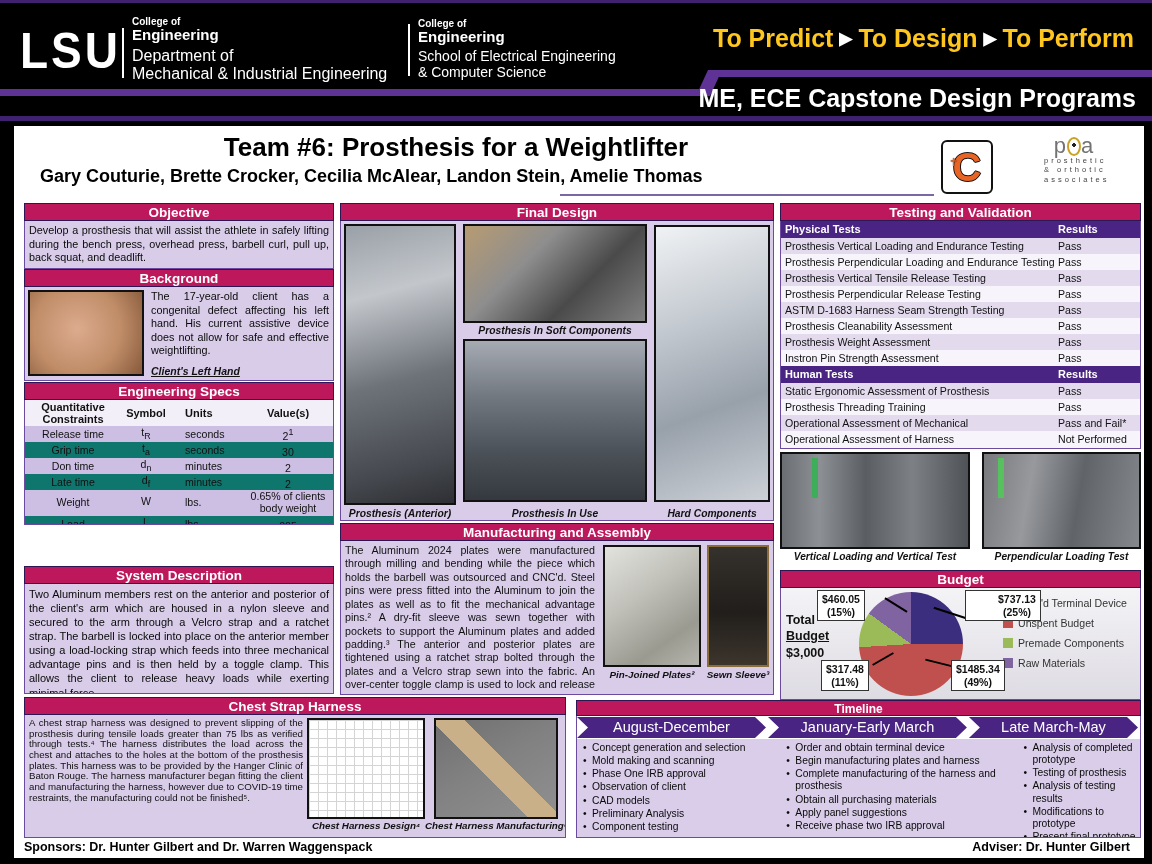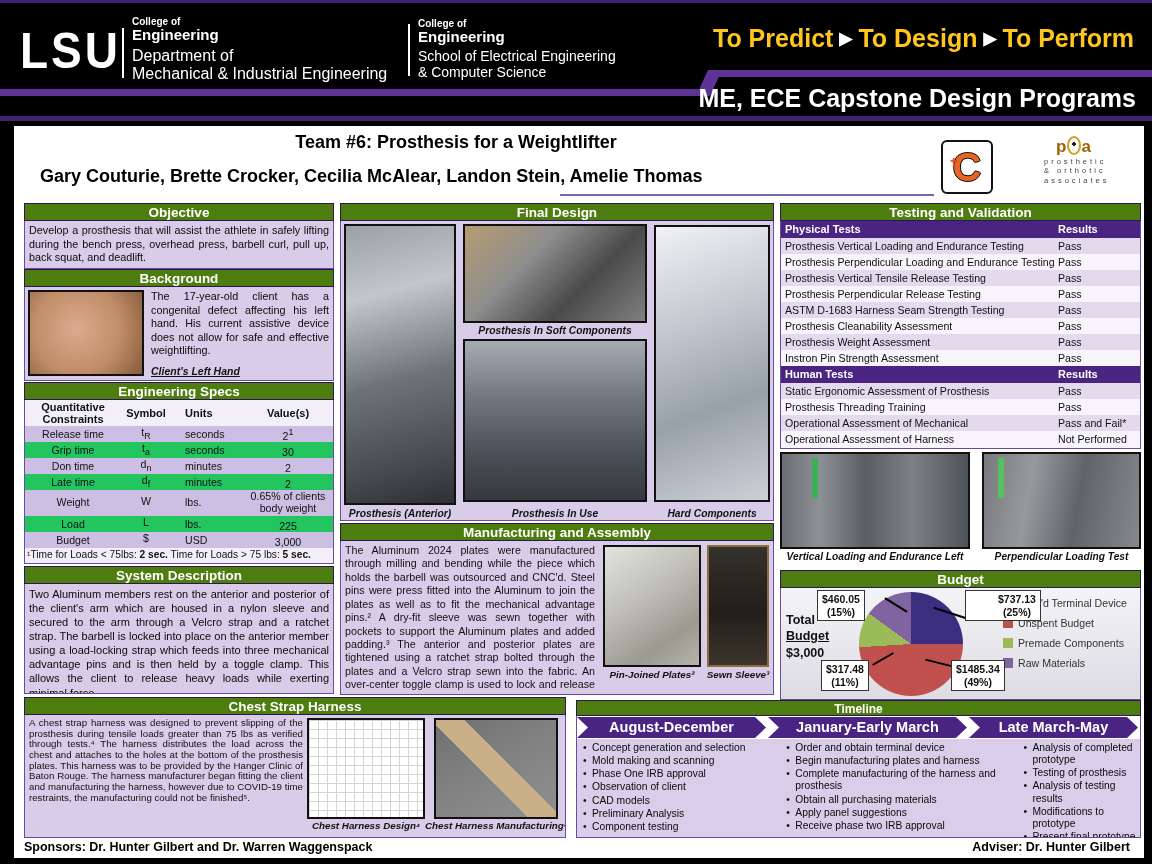--- a/index.html
+++ b/index.html
@@ -26,57 +26,57 @@
   .blk-ece .hdr-l1, .blk-ece .hdr-l2 { font-size:14px; }
   .motto { right:18px; top:24px; font-size:25px; font-weight:bold; color:#FFC61E; white-space:nowrap; }
   .motto .arr { color:#fff; font-size:17px; padding:0 6px; vertical-align:3px; }
   .stripe-right { left:716px; top:70px; width:436px; height:7px; background:#5F3395; }
   .stripe-left  { left:0; top:89px; width:710px; height:7px; background:#5F3395; }
   .stripe-join  { left:696px; top:70px; width:26px; height:26px; }
   .program { right:16px; top:84px; font-size:25px; font-weight:bold; color:#fff; white-space:nowrap; }
 
   
   .poster { left:14px; top:126px; width:1130px; height:732px; background:#fff; }
-  .title { left:100px; top:132px; width:712px; text-align:center; font-size:18px; font-weight:bold; color:#000; }
+  .title { left:100px; top:132px; width:712px; text-align:center; font-size:26px; font-weight:bold; color:#000; }
   .authors { left:40px; top:166px; width:832px; text-align:left; font-size:18px; font-weight:bold; color:#000; }
   .title-rule { left:560px; top:194px; width:374px; height:2px; background:#7A68A6; }
 
   
   .logo-c { left:941px; top:140px; width:52px; height:54px; background:#fff; border:2px solid #111; border-radius:6px; text-align:center; position:absolute; }
   .logo-c .c { font-size:40px; font-weight:900; color:#E86424; line-height:50px; text-shadow:-1px 0 #111,1px 0 #111,0 -1px #111,0 1px #111; }
   .logo-c .cross { position:absolute; left:6px; top:14px; font-size:11px; color:#E86424; text-shadow:0 0 1px #111; }
   .logo-poa { left:1030px; top:136px; width:88px; height:60px; background:#fff; text-align:center; position:absolute; }
-  .poa-top { font-size:17px; font-weight:bold; color:#a16207; line-height:20px; letter-spacing:1px; }
+  .poa-top { font-size:22px; font-weight:normal; color:#737373; line-height:20px; letter-spacing:1px; }
   .poa-oval { display:inline-block; width:14px; height:19px; border:2px solid #C9A227; border-radius:50%; vertical-align:-3px; background:radial-gradient(circle at 50% 40%, #222 18%, transparent 20%); }
   .poa-line { font-size:7.5px; letter-spacing:3px; color:#444; line-height:1.25; text-align:left; padding-left:14px; }
   .poa-script { font-size:8.5px; color:#C9A227; font-style:italic; text-align:left; padding-left:18px; font-family:"Liberation Serif", serif;margin-top:24px; }
 
   
   .sec { position:absolute; display:flex; flex-direction:column; }
-  .sec-h { background:#4d7c0f; color:#fff; font-weight:bold; text-align:center; font-size:13.5px; height:18px; line-height:18px; border:1px solid #2E1655; flex:none; }
+  .sec-h { background:#be185d; color:#fff; font-weight:bold; text-align:center; font-size:13.5px; height:18px; line-height:18px; border:1px solid #2E1655; flex:none; }
   .sec-b { background:#D8CCE9; border:1.5px solid #6A4BA0; border-top:none; flex:1; font-size:10.8px; overflow:hidden; position:relative; }
   .jtext { text-align:justify; line-height:1.26; padding:3px 4px; color:#0a0a0a; }
 
   
   .sec-objective { left:24px; top:203px; width:310px; height:66px; }
   .sec-background{ left:24px; top:269px; width:310px; height:112px; }
   .bg-row { display:flex; height:100%; }
   .ph-frame { border:2px solid #111; flex:none; }
   .ph-hand { width:116px; height:86px; margin:3px; background:radial-gradient(circle at 42% 45%, #dcab8e, #c08d68 55%, #8d5f40 95%); }
   .bg-textcol { flex:1; padding:2px 4px; display:flex; flex-direction:column; }
   .bg-caption { font-style:italic; font-weight:bold; text-decoration:underline; font-size:10.5px; margin-top:6px; }
 
-  .sec-specs { left:24px; top:382px; width:310px; height:182px; }
+  .sec-specs { left:24px; top:382px; width:310px; height:143px; }
   .sec-specs .sec-b { background:#F3EFF9; padding:0; font-size:10.6px; }
   table.specs { width:100%; border-collapse:collapse; table-layout:fixed; }
   table.specs th { font-size:11px; font-weight:bold; height:26px; line-height:1.1; background:#F3EFF9; }
   table.specs td { height:16px; text-align:center; }
   table.specs tr.tall td { height:26px; line-height:1.1; }
   table.specs tr.odd  { background:#CDBEE3; }
-  table.specs tr.even { background:#22c55e; }
+  table.specs tr.even { background:#0f766e; }
   table.specs td.units, table.specs th.units { text-align:left; padding-left:14px; }
   .specs-note { font-size:10.2px; padding:1px 2px; background:#F3EFF9; white-space:nowrap; }
   .specs-note b { font-weight:bold; }
 
   .sec-sysdesc { left:24px; top:566px; width:310px; height:128px; }
   .sec-chest { left:24px; top:697px; width:542px; height:141px; }
   .chest-row { display:flex; height:100%; }
   .chest-text { width:282px; flex:none; font-size:9.7px; line-height:1.1; padding:3px 4px; text-align:justify; }
   .chest-imgcol { flex:none; display:flex; flex-direction:column; align-items:center; margin-top:3px; }
   .ph-grid { width:118px; height:101px; background-color:#fff;
@@ -149,21 +149,21 @@
   .legend { position:absolute; left:222px; top:9px; }
   .lg-row { display:flex; align-items:center; margin-bottom:8px; }
   .lg-sq { width:10px; height:10px; flex:none; margin-right:5px; }
   .lg-lb { font-size:10.6px; color:#333; white-space:nowrap; }
 
   
   .sec-timeline { left:576px; top:700px; width:565px; height:138px; }
   .sec-timeline .sec-h { height:16px; line-height:16px; font-size:12px; }
   .tl-body { background:#fff; border:1.5px solid #6A4BA0; border-top:none; flex:1; display:flex; flex-direction:column; overflow:hidden; }
   .tl-chevrons { display:flex; height:23px; background:#fff; padding:1px 0; }
-  .chev { background:#4A2483; color:#fff; font-weight:bold; font-size:14.5px; text-align:center; line-height:21px; margin-right:2px;
+  .chev { background:#4A2483; color:#fff; font-weight:normal; font-size:14.5px; text-align:center; line-height:21px; margin-right:2px;
           clip-path:polygon(0 0, calc(100% - 11px) 0, 100% 50%, calc(100% - 11px) 100%, 0 100%, 11px 50%); }
   .chev.c1 { width:190px; } .chev.c2 { width:200px; } .chev.c3 { width:170px; }
   .tl-cols { flex:1; display:flex; background:#D9CDE9; padding-top:2px; }
   .tl-col { padding:1px 4px 0 6px; }
   .tl-col.c1 { width:204px; } .tl-col.c2 { width:238px; } .tl-col.c3 { width:123px; }
   .tl-li { display:flex; font-size:10.3px; line-height:1.18; color:#0a0a0a; margin-bottom:1px; }
   .tl-dot { flex:none; width:9px; }
 
   
   .foot-sponsors { left:24px; top:840px; font-size:12.5px; font-weight:bold; color:#000; }
@@ -413,21 +413,21 @@
         </div>
     </div>
   </div>
 
   <div class="test-img1">
       <div class="green-bar" style="left:30px;"></div>
     </div>
   <div class="test-img2">
       <div class="green-bar" style="left:14px;background:#57c15f;"></div>
     </div>
-  <div class="tcap tcap1">Vertical Loading and Endurance Left</div>
+  <div class="tcap tcap1">Vertical Loading and Vertical Test</div>
   <div class="tcap tcap2">Perpendicular Loading Test</div>
 
   <div class="sec sec-budget">
     <div class="sec-h">Budget</div>
     <div class="sec-b">
       <div class="b-total">
         <div>Total</div>
         <div class="u">Budget</div>
         <div>$3,000</div>
       </div>

